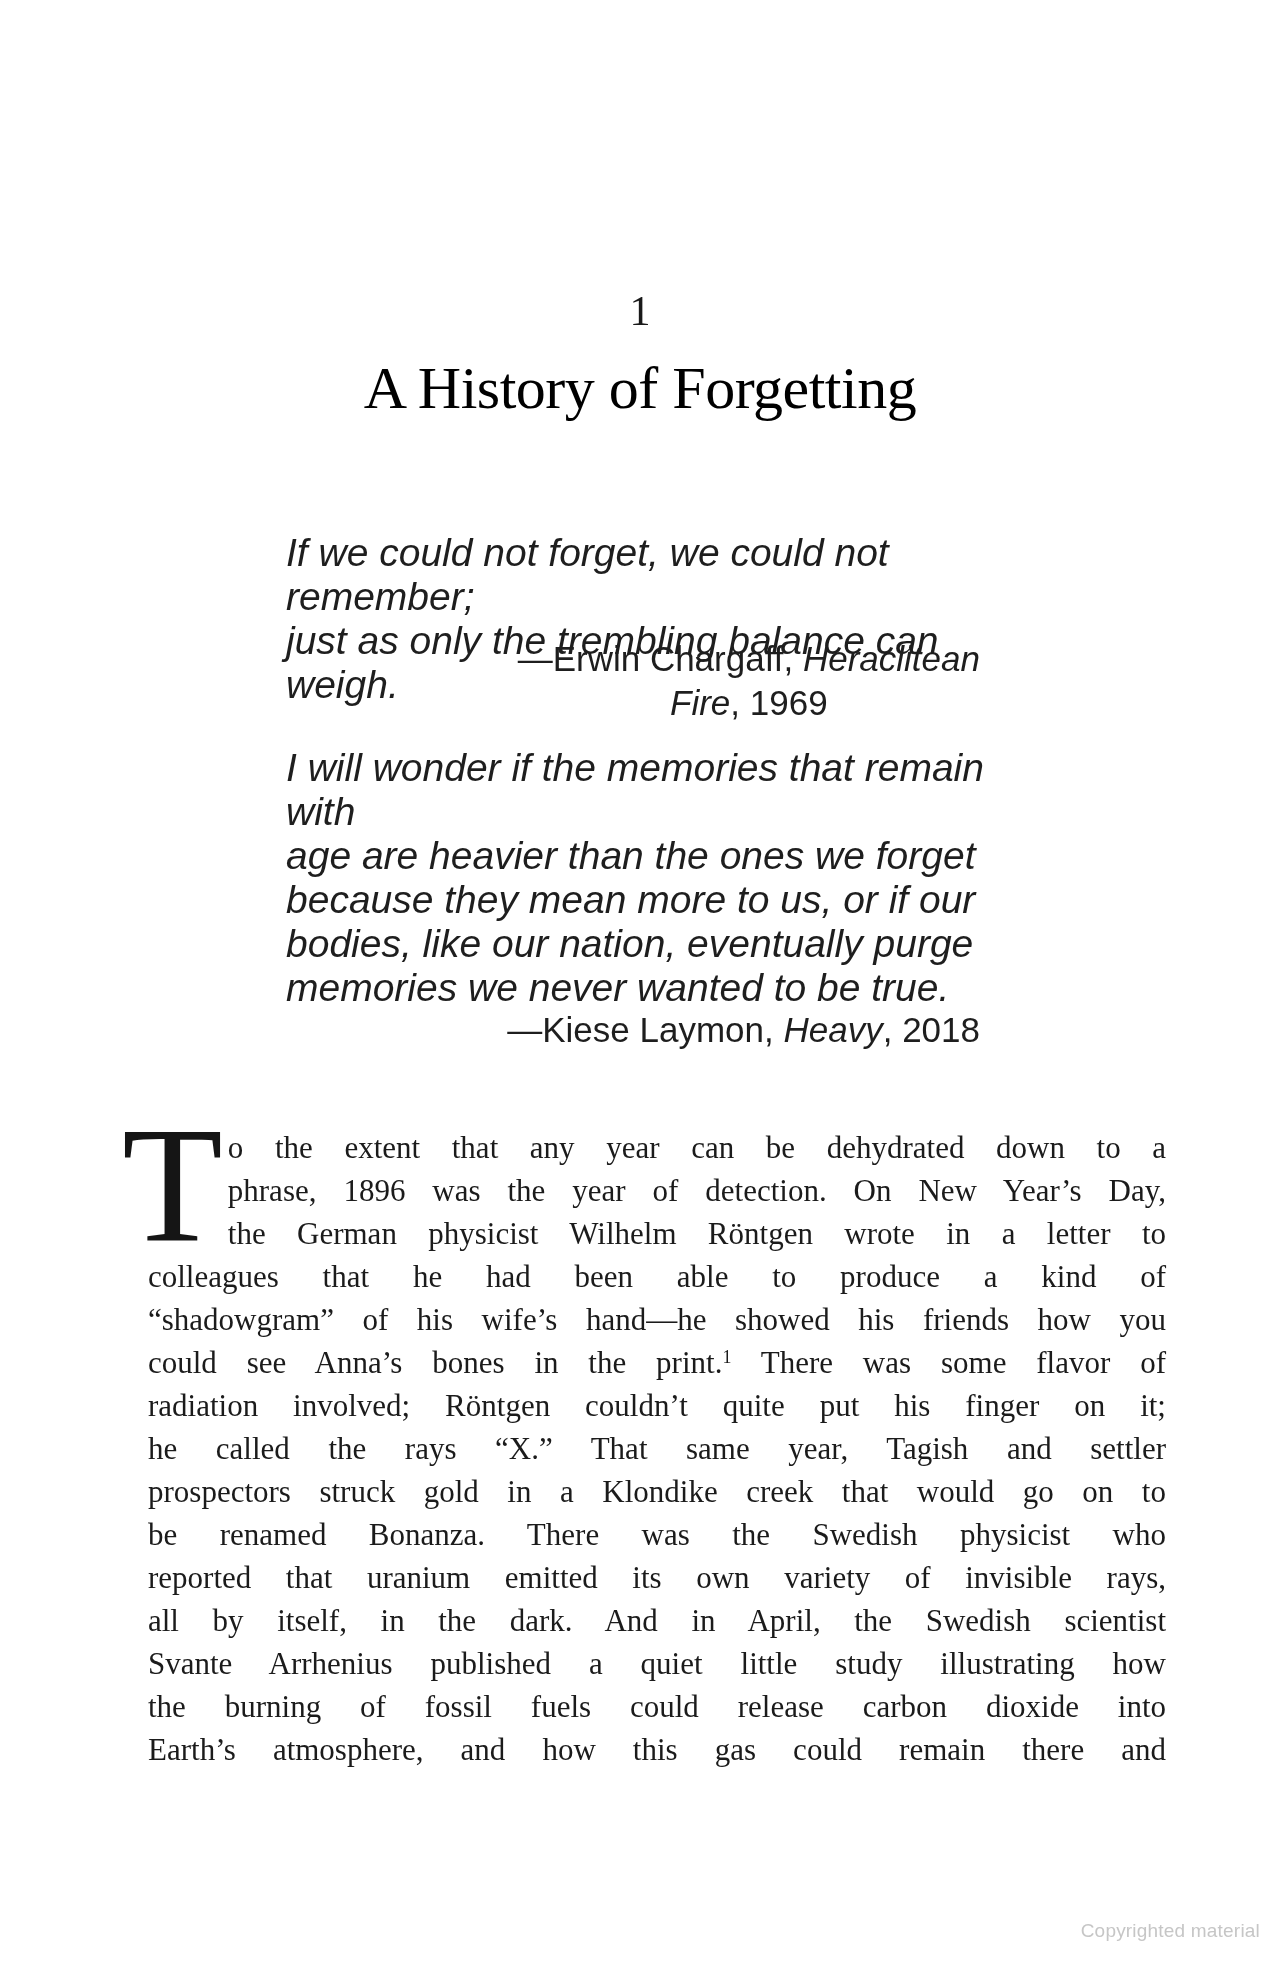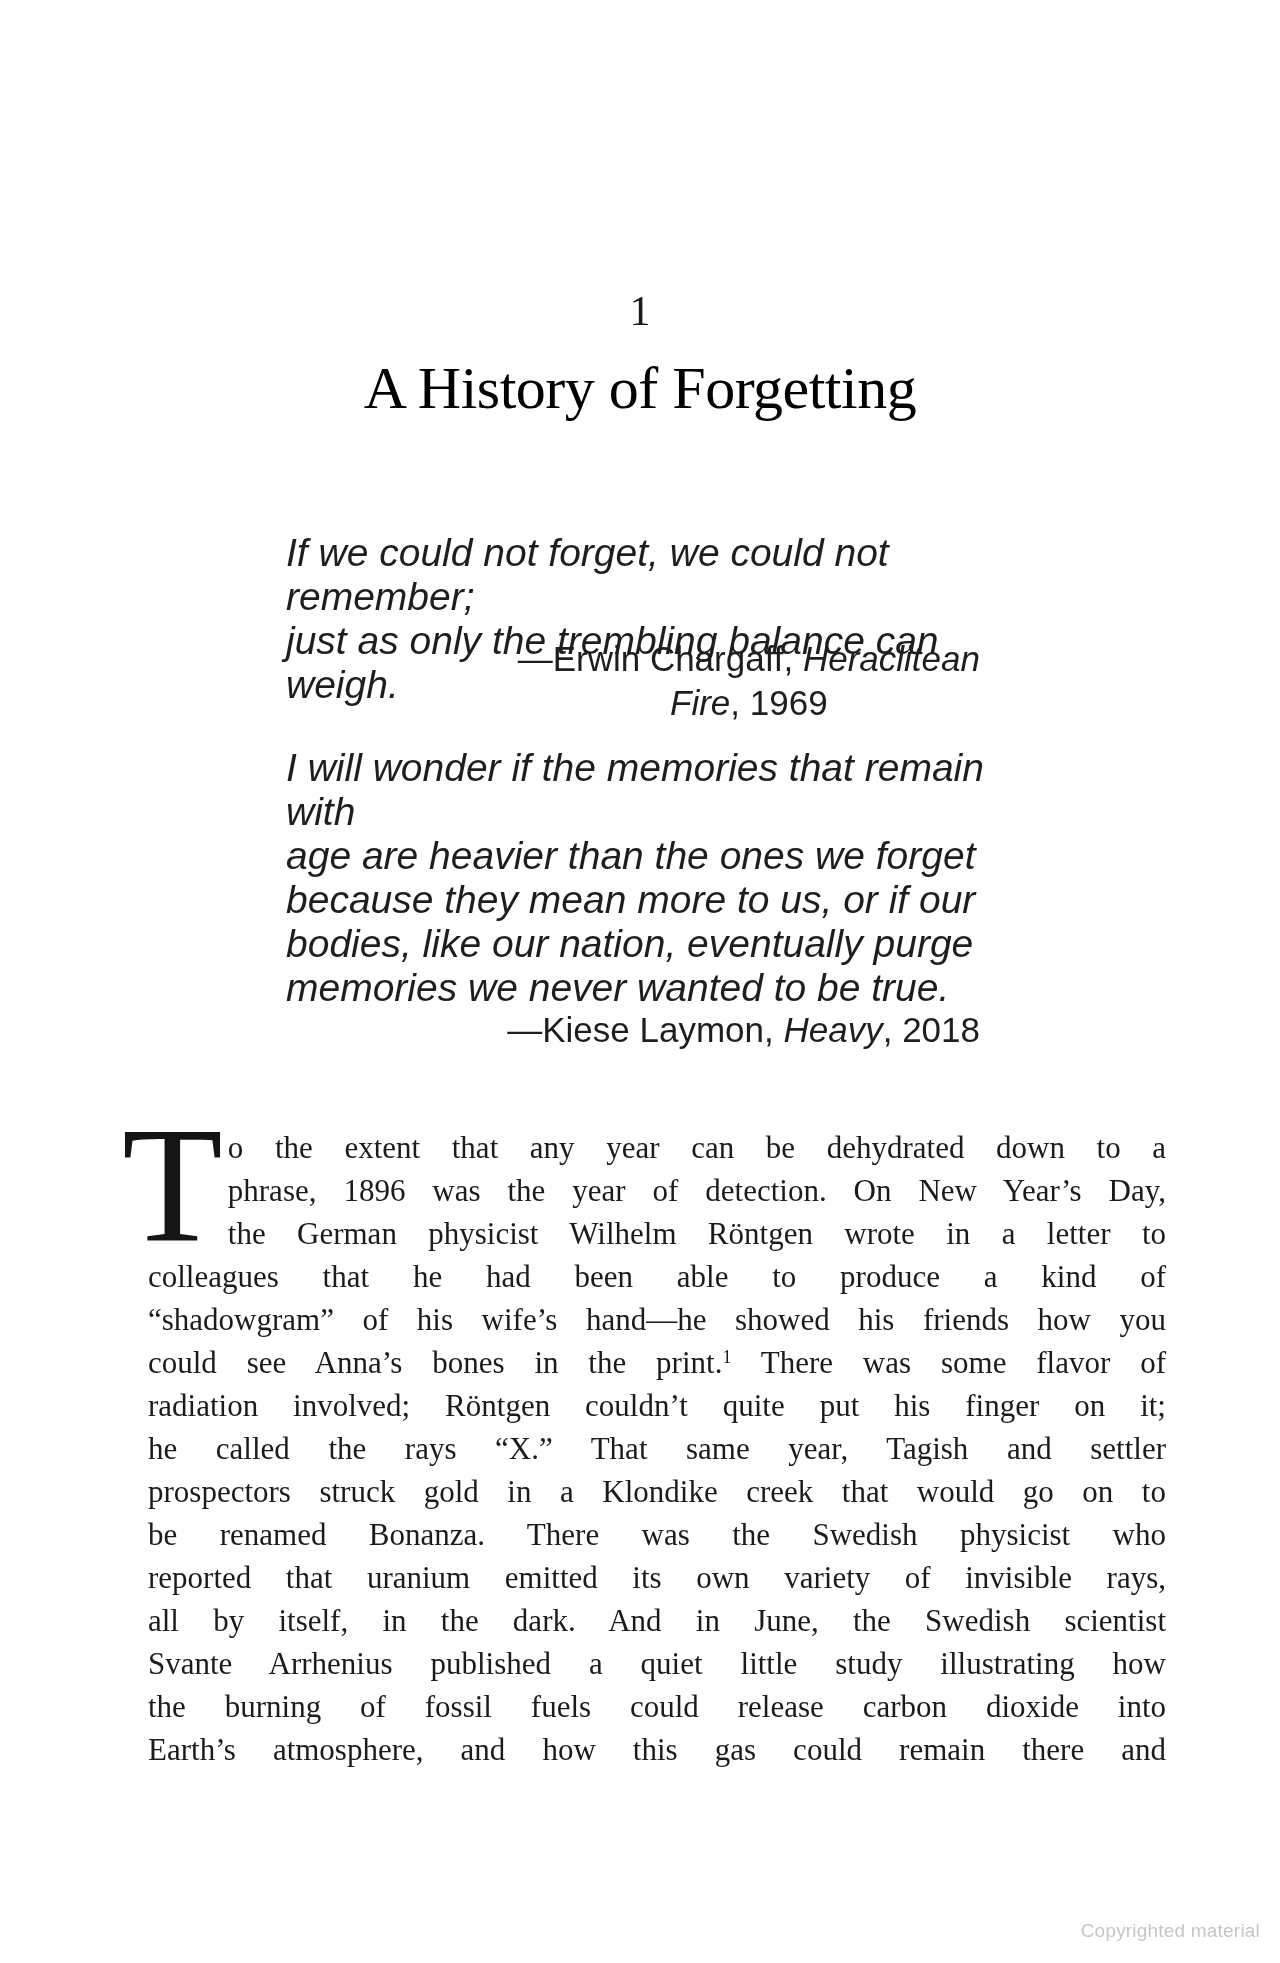--- a/index.html
+++ b/index.html
@@ -85,21 +85,21 @@
         <div class="body-line">phrase, 1896 was the year of detection. On New Year’s Day,</div>
         <div class="body-line">the German physicist Wilhelm Röntgen wrote in a letter to</div>
         <div class="body-line">colleagues that he had been able to produce a kind of</div>
         <div class="body-line">“shadowgram” of his wife’s hand—he showed his friends how you</div>
         <div class="body-line"><span>could see Anna’s bones in the print.</span><sup class="fn">1</sup><span> There was some flavor of</span></div>
         <div class="body-line">radiation involved; Röntgen couldn’t quite put his finger on it;</div>
         <div class="body-line">he called the rays “X.” That same year, Tagish and settler</div>
         <div class="body-line">prospectors struck gold in a Klondike creek that would go on to</div>
         <div class="body-line">be renamed Bonanza. There was the Swedish physicist who</div>
         <div class="body-line">reported that uranium emitted its own variety of invisible rays,</div>
-        <div class="body-line">all by itself, in the dark. And in June, the Swedish scientist</div>
+        <div class="body-line">all by itself, in the dark. And in April, the Swedish scientist</div>
         <div class="body-line">Svante Arrhenius published a quiet little study illustrating how</div>
         <div class="body-line">the burning of fossil fuels could release carbon dioxide into</div>
         <div class="body-line">Earth’s atmosphere, and how this gas could remain there and</div>
       </div>
   </div>
 
   <div class="copyright">Copyrighted material</div>
 
 </div>
 

